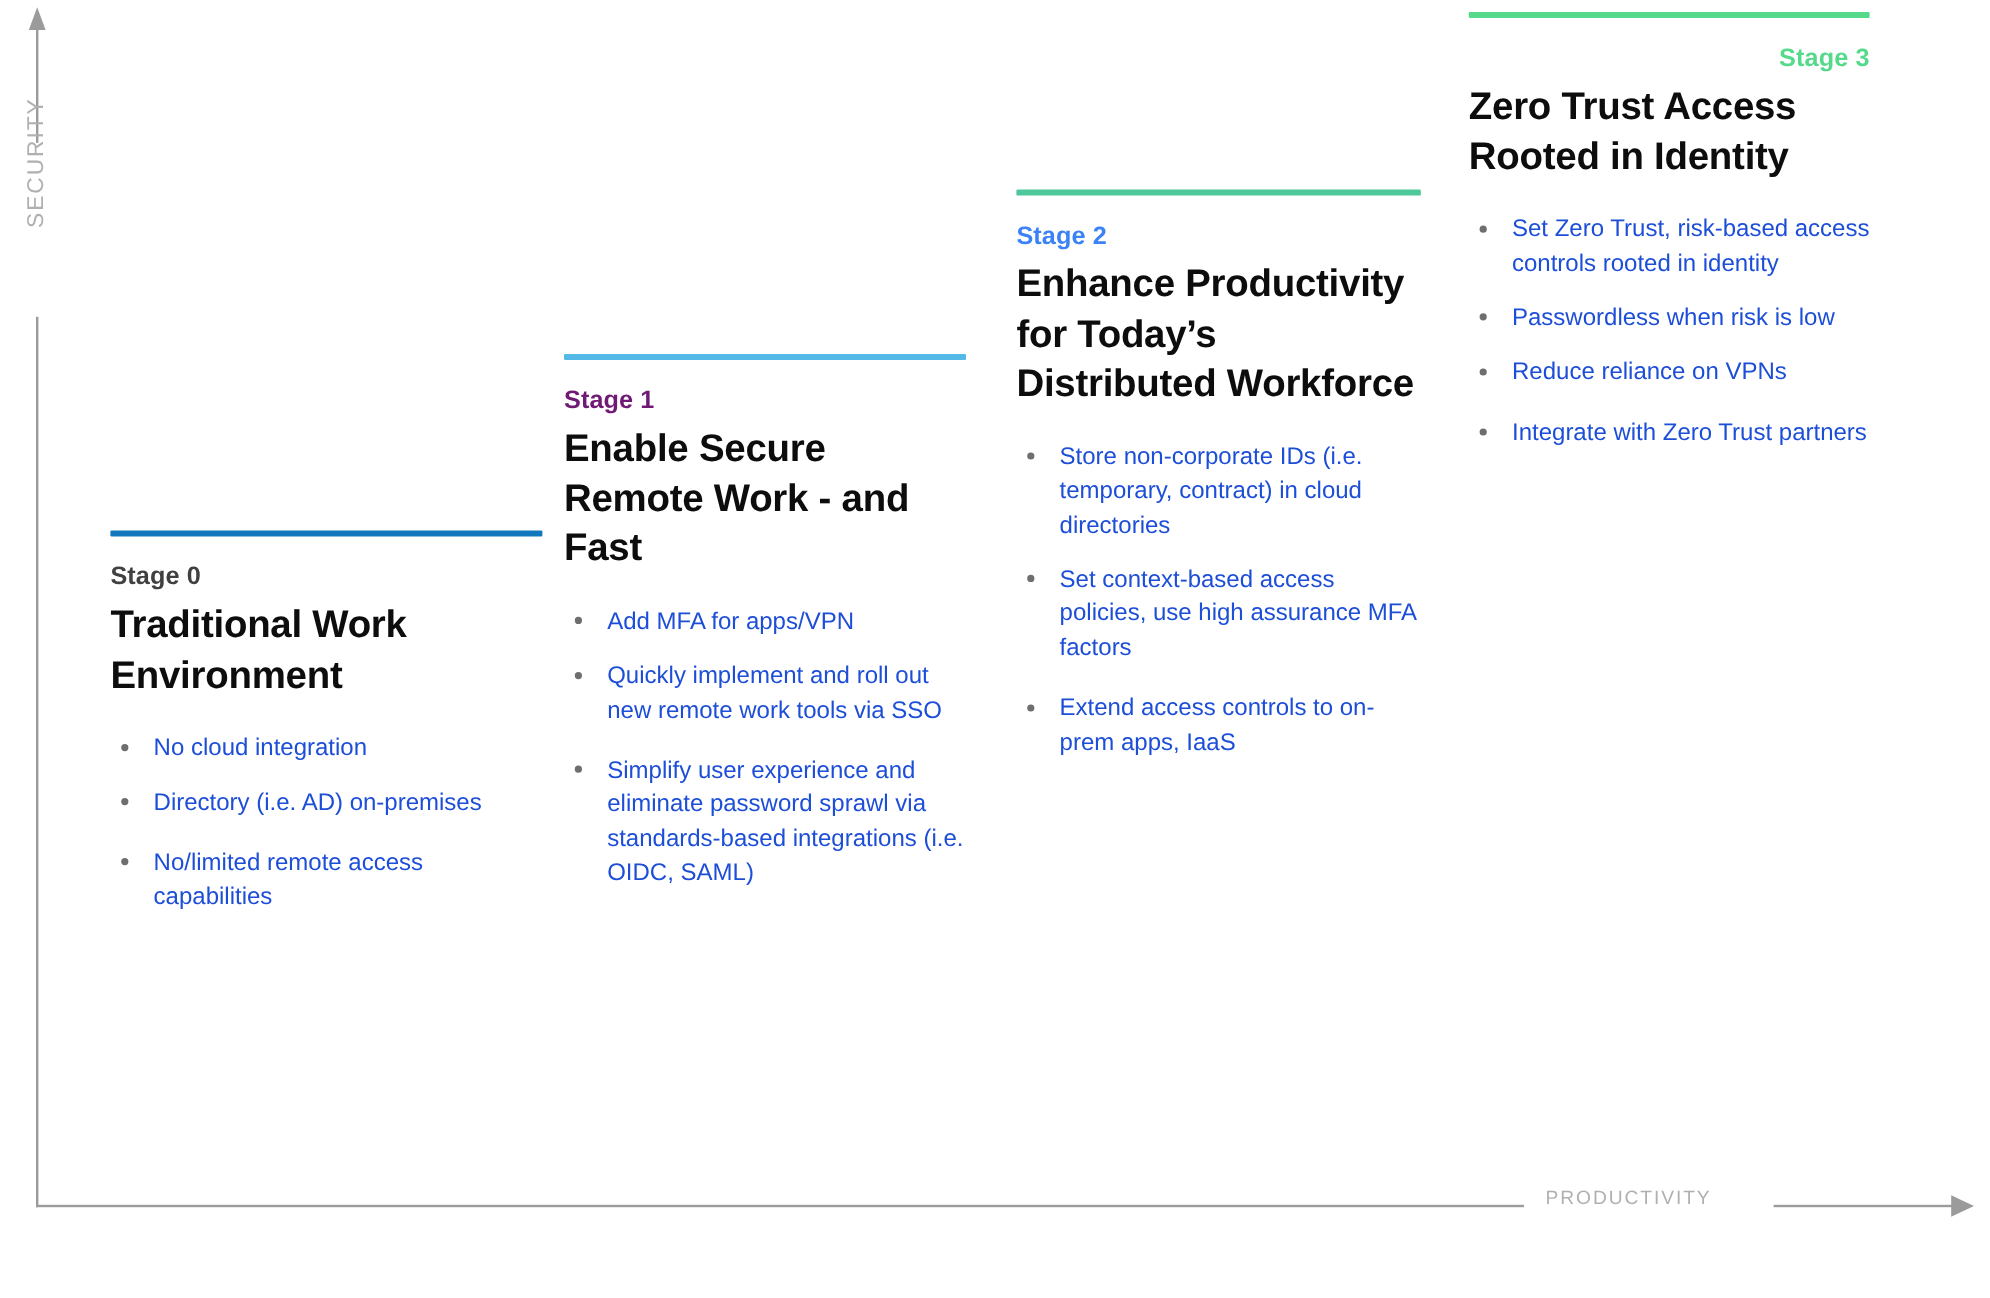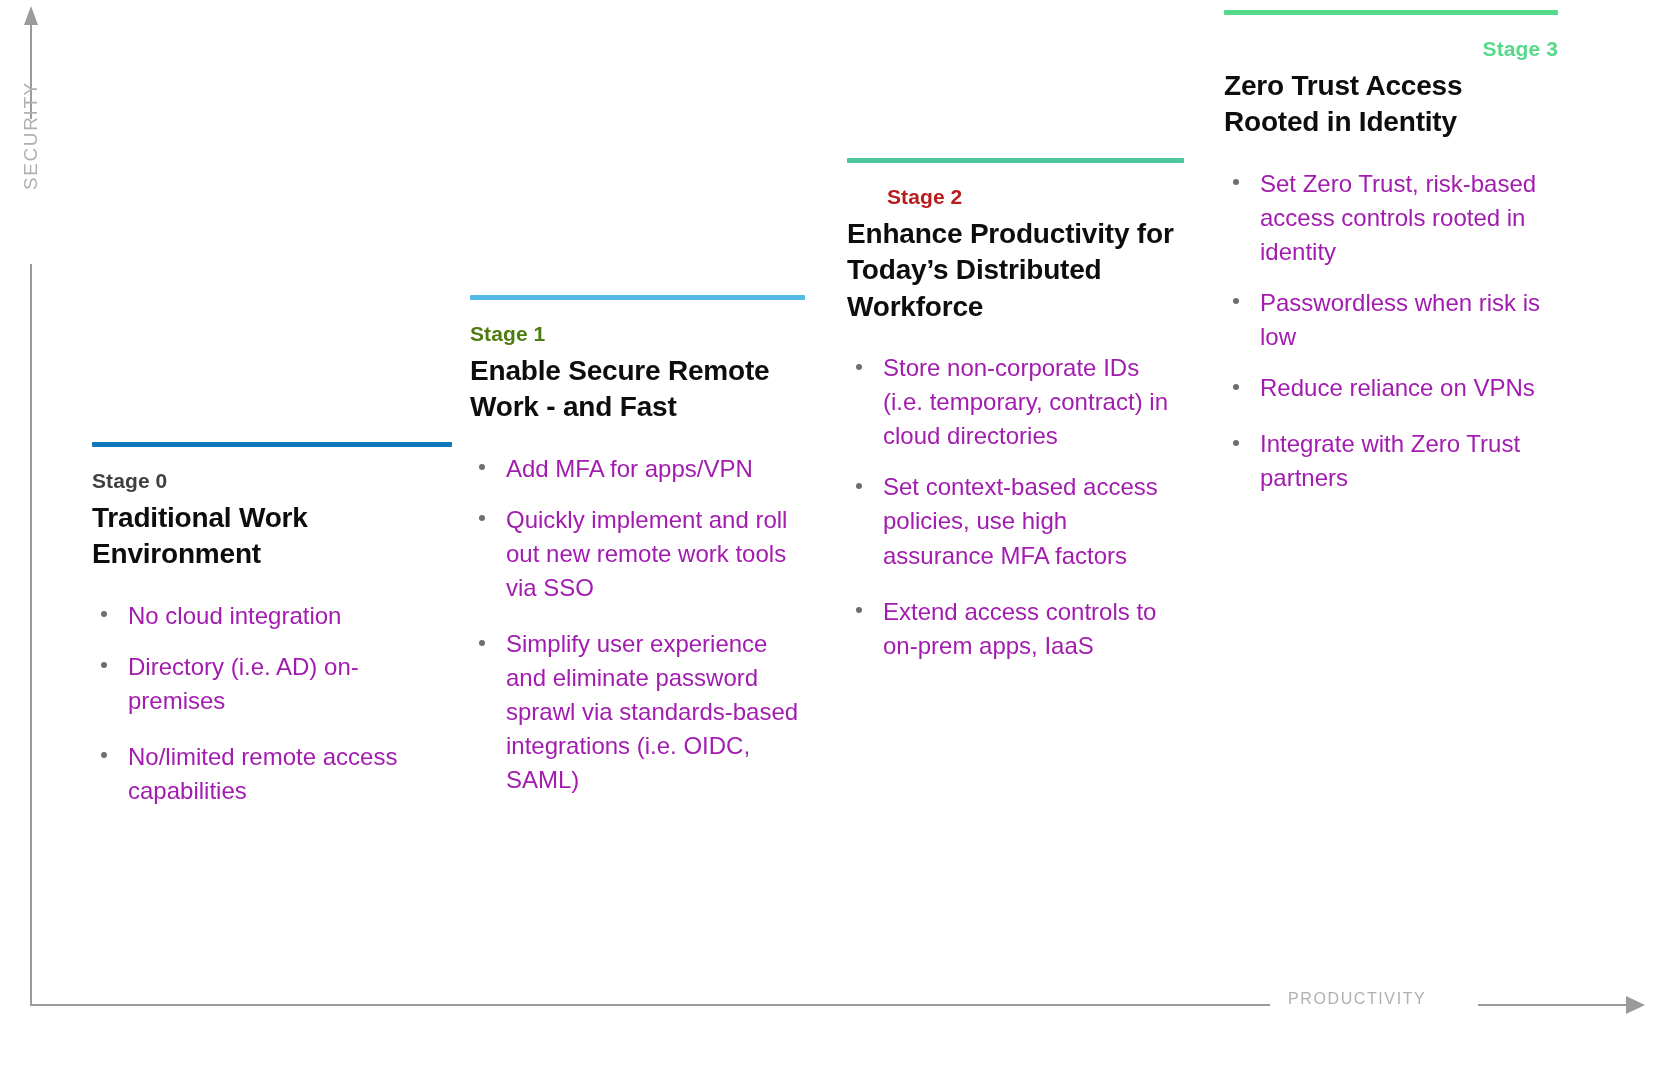--- a/index.html
+++ b/index.html
@@ -122,38 +122,38 @@
     width: 100%;
     border-radius: 1px;
   }
   .stage-eyebrow {
     font-size: 21px;
     font-weight: 700;
     margin-top: 22px;
     letter-spacing: 0.1px;
   }
   .stage-title {
-    font-size: 28px;
+    font-size: 32px;
     font-weight: 700;
     color: #0d0d0d;
     line-height: 1.30;
     margin-top: 7px;
     letter-spacing: -0.2px;
   }
   .stage-list {
     list-style: none;
     margin: 0;
     padding: 0;
     margin-top: 26px;
   }
   .stage-list li {
     position: relative;
     padding-left: 36px;
-    color: #a21caf;
-    font-size: 24px;
+    color: #1d4ed8;
+    font-size: 20px;
     line-height: 1.42;
     margin-bottom: 17px;
   }
   .stage-list li:last-child {
     margin-bottom: 0;
     margin-top: 22px;
   }
   .stage-list li .bullet {
     position: absolute;
     left: 9px;
@@ -195,32 +195,32 @@
     <div class="stage-title">Traditional Work Environment</div>
     <ul class="stage-list">
       <li><span class="bullet"></span><span>No cloud integration</span></li>
       <li><span class="bullet"></span><span>Directory (i.e. AD) on-premises</span></li>
       <li><span class="bullet"></span><span>No/limited remote access capabilities</span></li>
     </ul>
   </div>
 
   <div class="stage" id="stage-1">
     <div class="stage-rule" style="background: rgb(85, 185, 232);"></div>
-    <div class="stage-eyebrow" style="color: #4d7c0f;">Stage 1</div>
+    <div class="stage-eyebrow" style="color: #701a75;">Stage 1</div>
     <div class="stage-title">Enable Secure Remote Work - and Fast</div>
     <ul class="stage-list">
       <li><span class="bullet"></span><span>Add MFA for apps/VPN</span></li>
       <li><span class="bullet"></span><span>Quickly implement and roll out new remote work tools via SSO</span></li>
       <li><span class="bullet"></span><span>Simplify user experience and eliminate password sprawl via standards-based integrations (i.e. OIDC, SAML)</span></li>
     </ul>
   </div>
 
   <div class="stage" id="stage-2">
     <div class="stage-rule" style="background: rgb(78, 199, 155);"></div>
-    <div class="stage-eyebrow" style="color: #b91c1c; margin-left: 40px;">Stage 2</div>
+    <div class="stage-eyebrow" style="color: #3b82f6;">Stage 2</div>
     <div class="stage-title">Enhance Productivity for Today’s Distributed Workforce</div>
     <ul class="stage-list">
       <li><span class="bullet"></span><span>Store non-corporate IDs (i.e. temporary, contract) in cloud directories</span></li>
       <li><span class="bullet"></span><span>Set context-based access policies, use high assurance MFA factors</span></li>
       <li><span class="bullet"></span><span>Extend access controls to on-prem apps, IaaS</span></li>
     </ul>
   </div>
 
   <div class="stage" id="stage-3">
     <div class="stage-rule" style="background: rgb(85, 217, 138);"></div>

